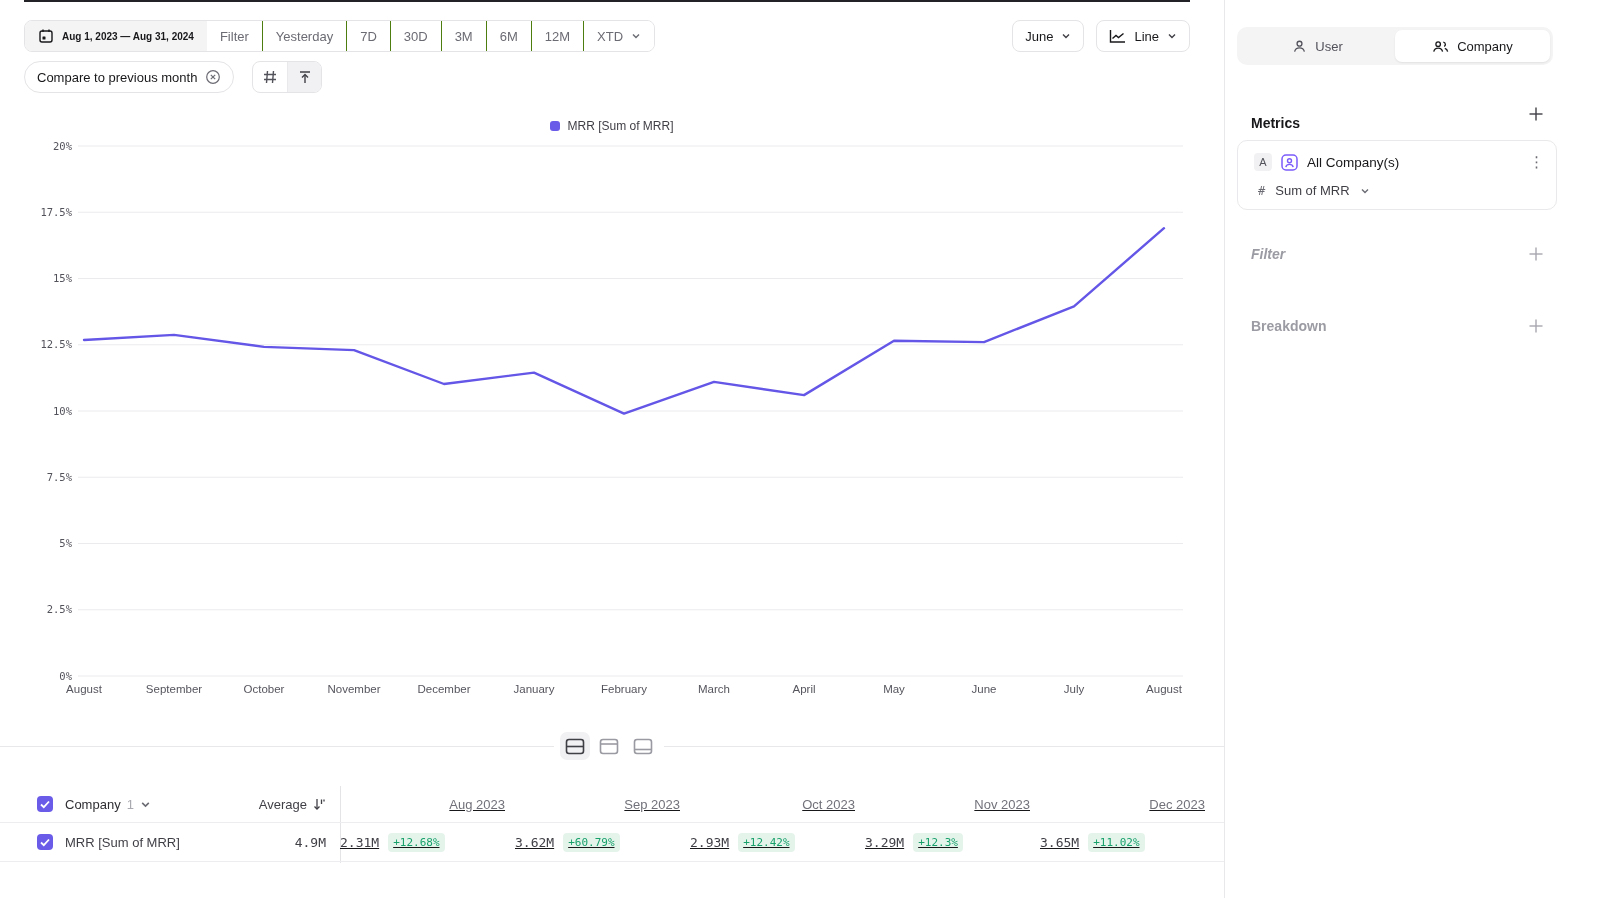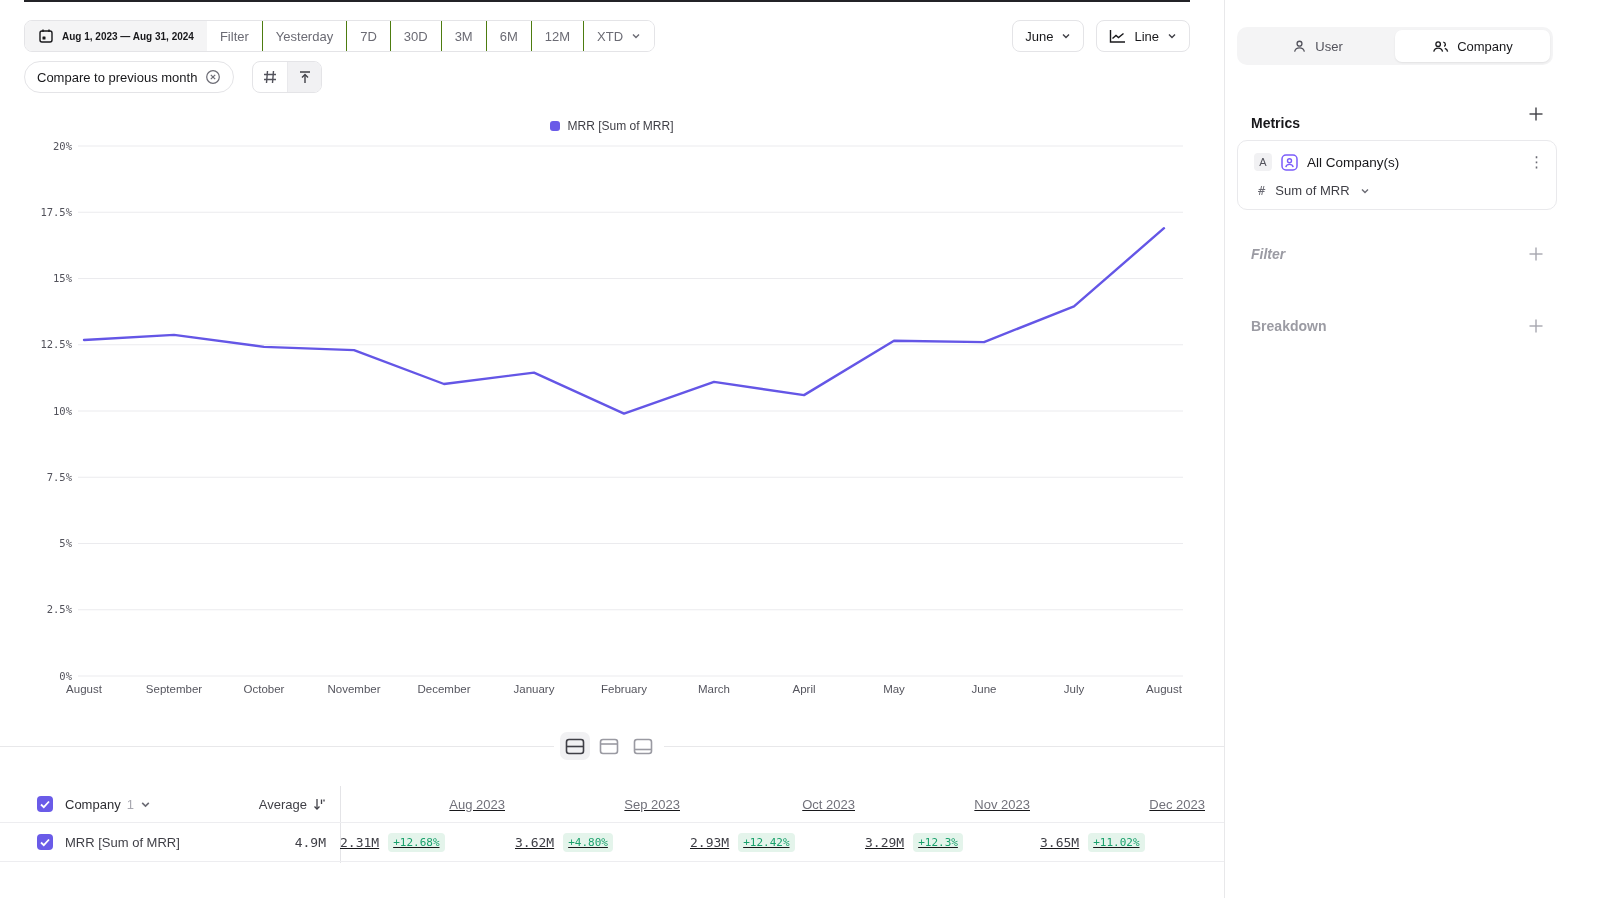--- a/index.html
+++ b/index.html
@@ -261,21 +261,21 @@
     </div>
     <div class="tbl-label" style="color:#3f3f46;">MRR [Sum of MRR]</div>
     <div class="avg-cell mono">4.9M</div>
     <div class="month-cols" id="row-cells">
         <div class="cell-col">
           <span class="cell-val mono">2.31M</span>
           <span class="badge mono">+12.68%</span>
         </div>
         <div class="cell-col">
           <span class="cell-val mono">3.62M</span>
-          <span class="badge mono">+4.80%</span>
+          <span class="badge mono">+60.79%</span>
         </div>
         <div class="cell-col">
           <span class="cell-val mono">2.93M</span>
           <span class="badge mono">+12.42%</span>
         </div>
         <div class="cell-col">
           <span class="cell-val mono">3.29M</span>
           <span class="badge mono">+12.3%</span>
         </div>
         <div class="cell-col">

